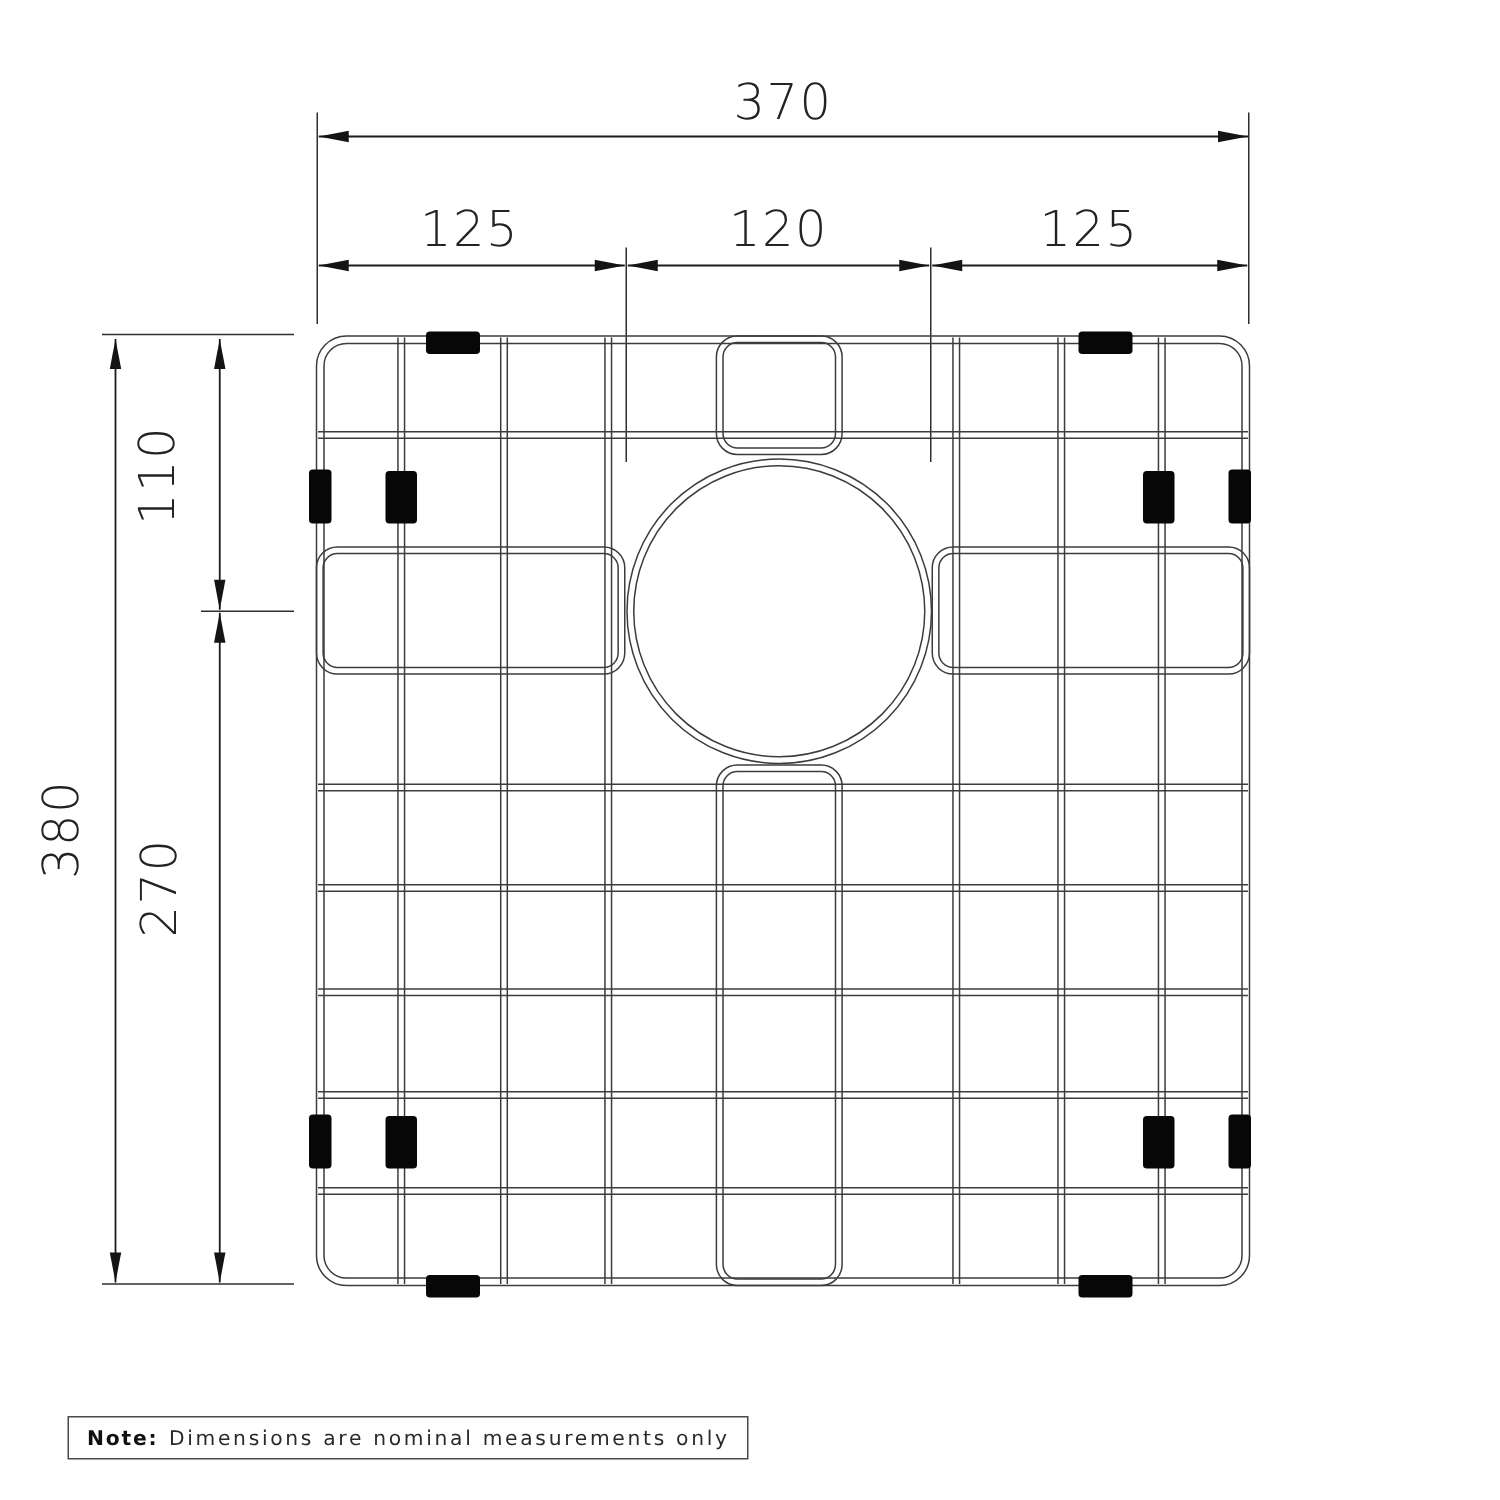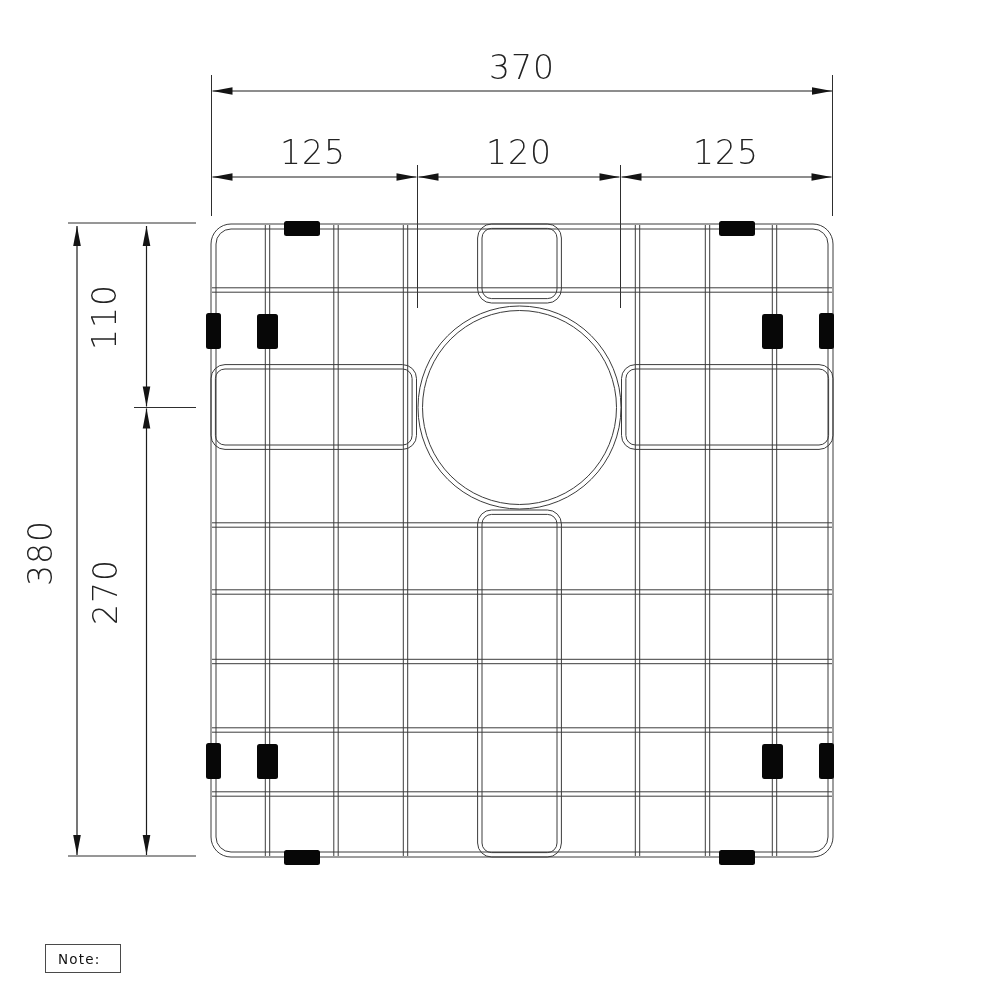--- a/index.html
+++ b/index.html
@@ -17,21 +17,21 @@
     font-family:"DejaVu Sans","Liberation Sans",sans-serif;
     font-size:33px;font-weight:300;fill:#232323;letter-spacing:1px;
   }
   .note-box{
     position:absolute;left:45px;top:944px;height:29px;
     border:1px solid #4a4a4a;background:#ffffff;
     display:flex;align-items:center;padding:0 12px;
     white-space:nowrap;box-sizing:border-box;
     font-size:13.5px;letter-spacing:1.8px;color:#2a2a2a;
   }
-  .note-label{font-weight:normal;margin-right:7px;letter-spacing:1.2px;color:#111;}
+  .note-label{font-weight:bold;margin-right:7px;letter-spacing:1.2px;color:#111;}
 </style>
 </head>
 <body>
 
 <svg id="drawing" viewBox="0 0 1000 1000" aria-hidden="false">
   <g>
       <line x1="211.5" y1="75" x2="211.5" y2="216" class="ext"></line>
       <line x1="832.5" y1="75" x2="832.5" y2="216" class="ext"></line>
       <line x1="417.5" y1="165" x2="417.5" y2="308" class="ext"></line>
       <line x1="620.5" y1="165" x2="620.5" y2="308" class="ext"></line>
@@ -122,13 +122,14 @@
     <text class="dim-label" x="519" y="164" text-anchor="middle">120</text>
     <text class="dim-label" x="726" y="164" text-anchor="middle">125</text>
     <text class="dim-label" transform="translate(52,553) rotate(-90)" text-anchor="middle">380</text>
     <text class="dim-label" transform="translate(116,317) rotate(-90)" text-anchor="middle">110</text>
     <text class="dim-label" transform="translate(117,592) rotate(-90)" text-anchor="middle">270</text>
   </g>
 </svg>
 
 <div class="note-box">
   <span class="note-label">Note:</span>
+  <span class="note-text">Dimensions are nominal measurements only</span>
 </div>
 
 </body></html>

